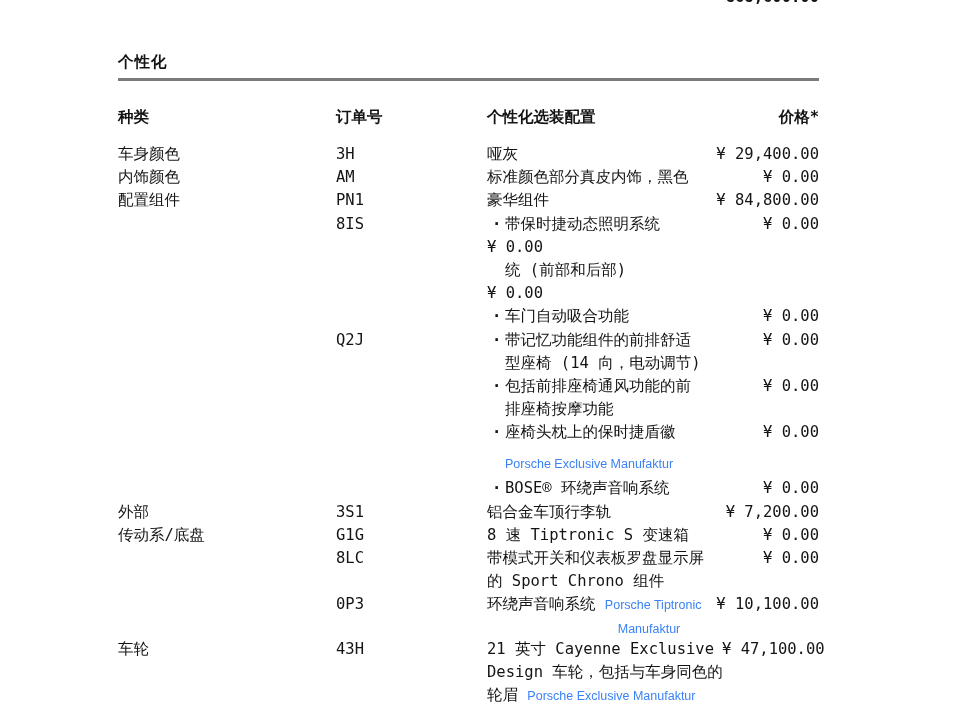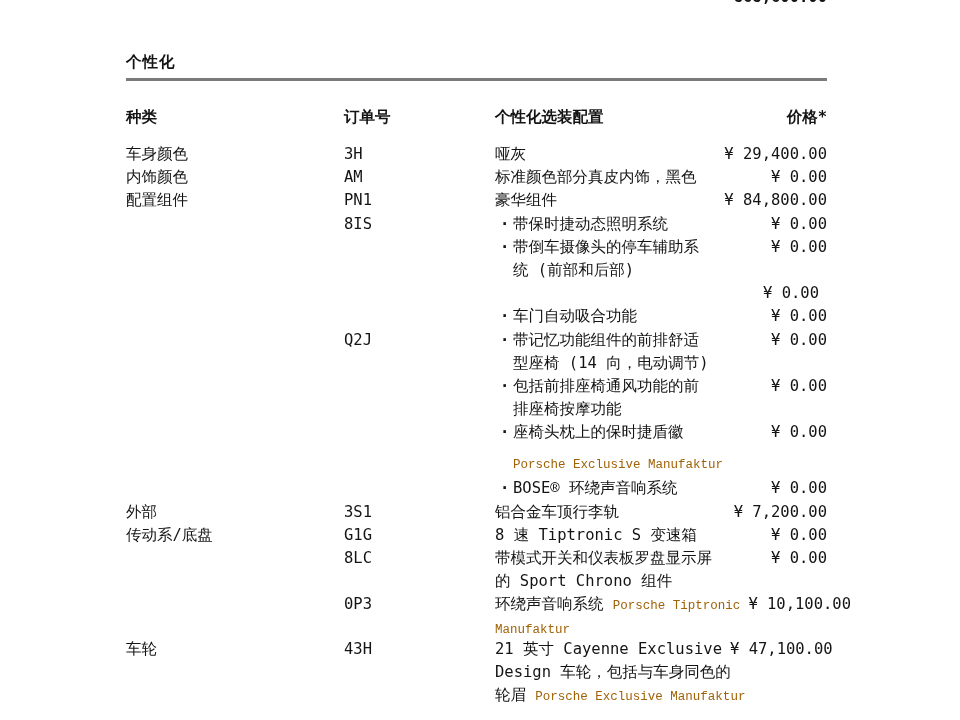--- a/index.html
+++ b/index.html
@@ -1,33 +1,33 @@
 <!DOCTYPE html>
 <html><head>
 <meta charset="utf-8">
 <style>
   html,body{margin:0;padding:0;background:#ffffff;}
   body{position:relative;width:960px;height:720px;overflow:hidden;
        font-family:"DejaVu Sans Mono","Liberation Mono",monospace;color:#141414;}
-  .sheet{position:absolute;left:126px;top:0;width:701px;height:720px;}
+  .sheet{position:absolute;left:118px;top:0;width:701px;height:720px;}
   .topnum{position:absolute;top:-12px;right:0;font-size:15.5px;font-weight:bold;white-space:nowrap;}
   .title{position:absolute;top:52px;left:0;font-size:15.5px;font-weight:bold;letter-spacing:1px;}
   .rule{position:absolute;top:78px;left:0;width:701px;height:3px;background:#7b7b7b;}
   .thead{position:absolute;top:108px;left:0;width:701px;font-weight:bold;}
   .rows{position:absolute;top:145px;left:0;width:701px;}
   .row{display:grid;grid-template-columns:210px 143px 1fr auto;
        height:23.2px;box-sizing:border-box;white-space:nowrap;
        font-size:15.5px;line-height:18px;align-items:start;gap:8px;}
-  .c4{text-align:right;}
+  .c4{text-align:left;}
   .row.b .c3{padding-left:5px;}
   .bullet{display:inline-block;width:13px;font-weight:bold;}
   .row.cont .c3{padding-left:18px;}
   .row.pad{height:33px;padding-top:8px;}
-  .row.short{height:21px;}
-  .gray{color:#a16207;font-family:Liberation Mono, monospace;font-size:12.5px;}
+  .row.short{height:21px;text-align:center;}
+  .gray{color:#3b82f6;font-family:Liberation Sans, sans-serif;font-size:12.5px;}
 </style>
 </head>
 <body>
 
 <div class="sheet">
   <div class="topnum">868,600.00</div>
 
   <div class="title">个性化</div>
 
   <div class="rule"></div>
@@ -60,21 +60,20 @@
       </div>
       <div class="row b">
         <span class="c1"></span>
         <span class="c2">8IS</span>
         <span class="c3"><span class="bullet">·</span><span class="">带保时捷动态照明系统</span></span>
         <span class="c4">¥ 0.00</span>
       </div>
       <div class="row b">
         <span class="c1"></span>
         <span class="c2"></span>
-        <span class="c3"><span class="bullet">·</span><span class="">带倒车摄像头的停车辅助系</span></span>
         <span class="c4">¥ 0.00</span>
       </div>
       <div class="row cont">
         <span class="c1"></span>
         <span class="c2"></span>
         <span class="c3"><span class="">统 (前部和后部)</span></span>
         <span class="c4"></span>
       </div>
       <div class="row b">
         <span class="c1"></span>

